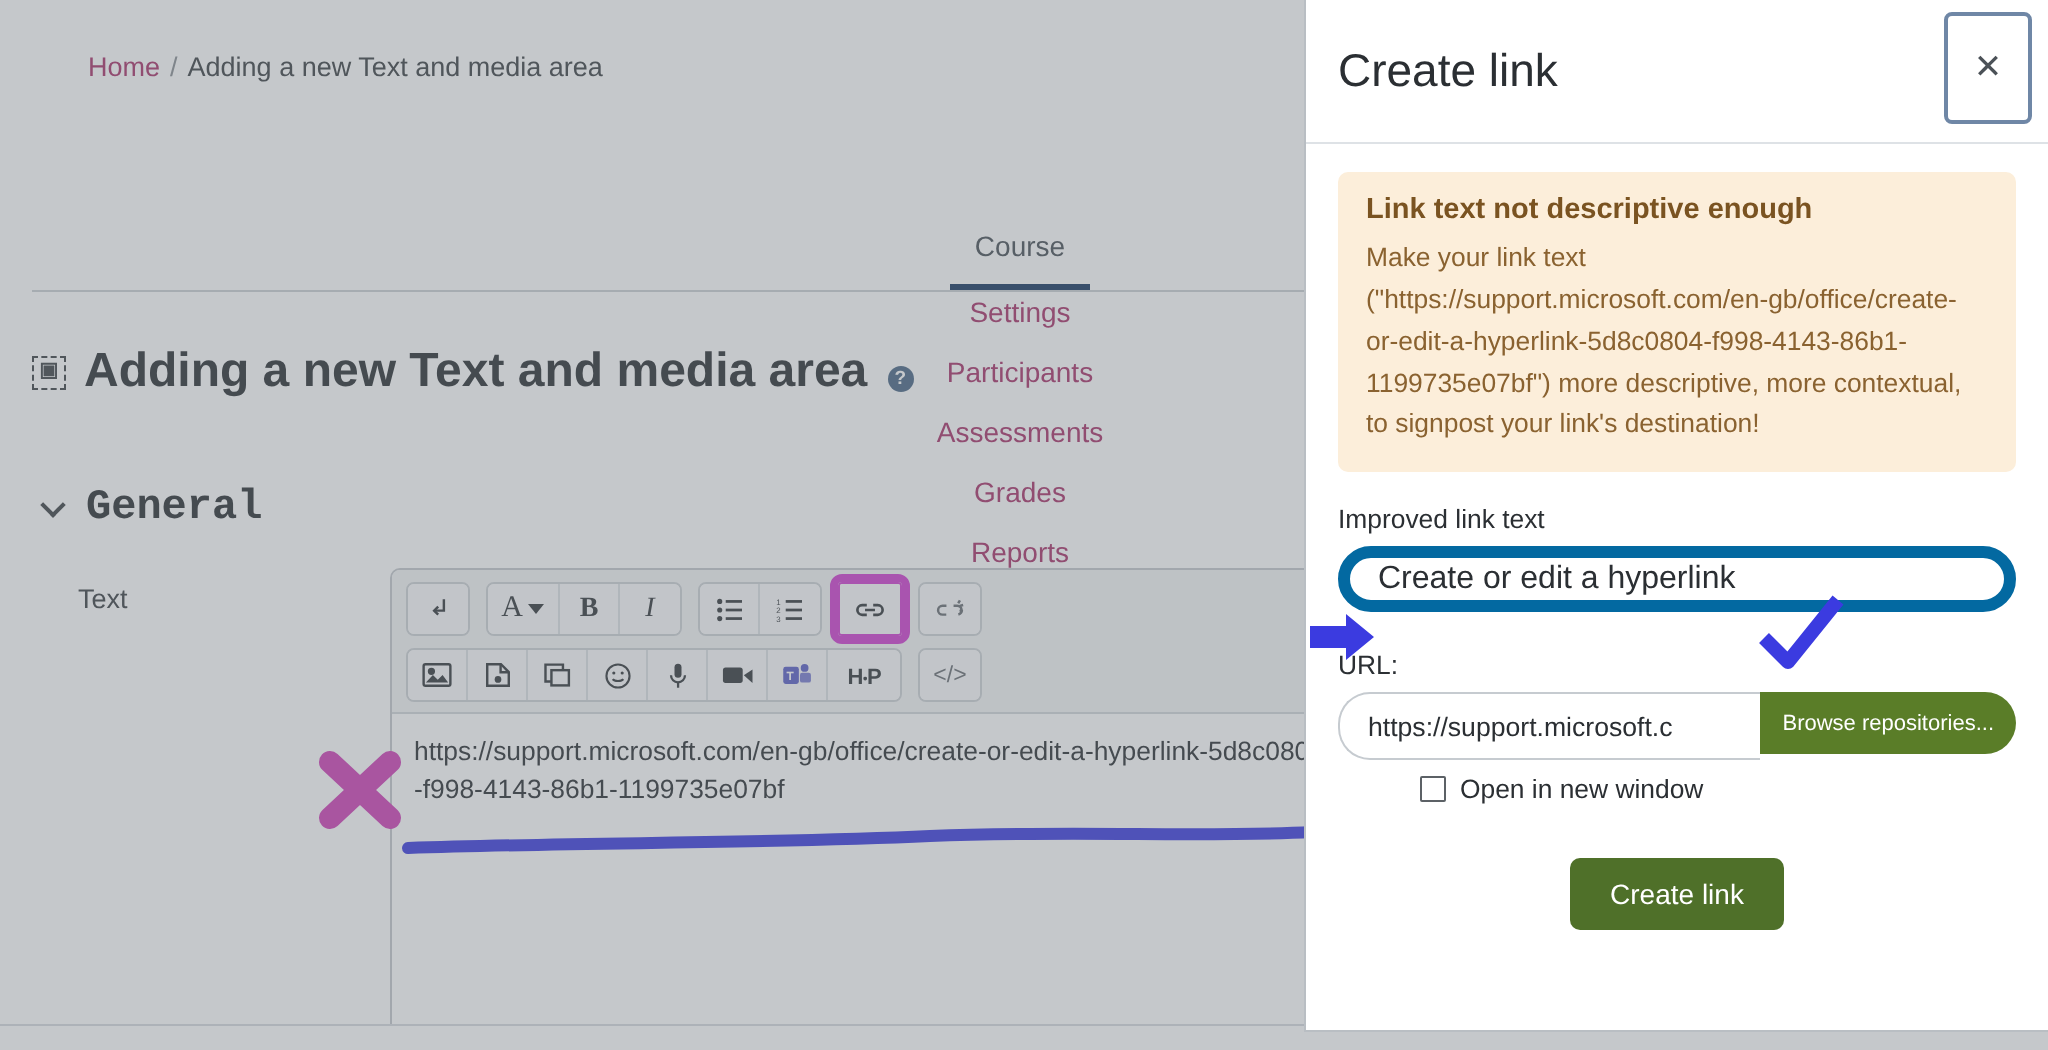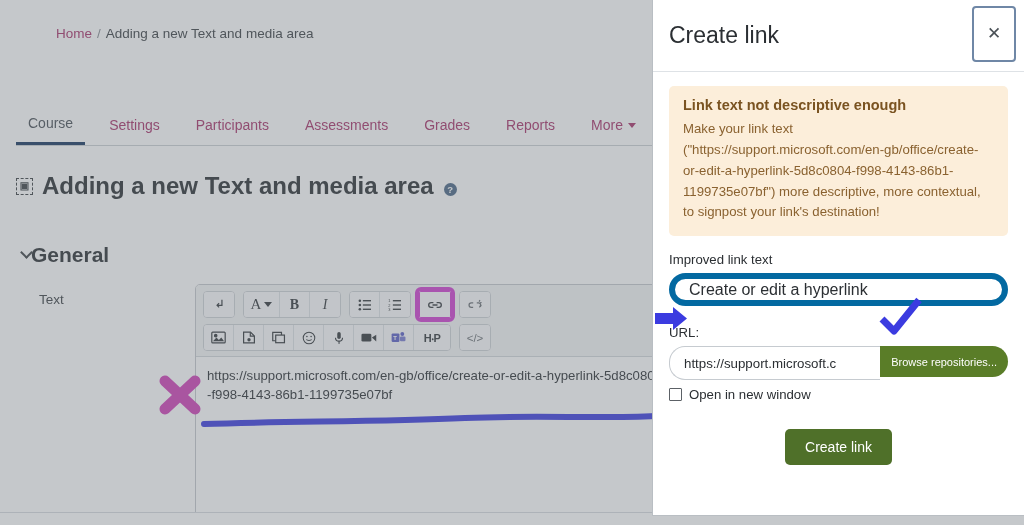--- a/index.html
+++ b/index.html
@@ -23,37 +23,37 @@
     position: absolute; inset: 0;
     background: #ffffff;
     overflow: hidden;
   }
 
   .breadcrumb {
     position: absolute; left: 44px; top: 26px;
     font-size: 13.5px; color: #5b5f63;
     white-space: nowrap;
   }
-  .breadcrumb a { color: #a8326a; text-decoration: none; margin-left: 12px; }
+  .breadcrumb a { color: #a8326a; text-decoration: none; }
   .breadcrumb .sep { color: #8a8f94; margin: 0 5px; }
   .breadcrumb .current { color: #3c4145; }
 
   .page-title {
     position: absolute; left: 16px; top: 52px;
     font-size: 29px; font-weight: bold; color: #2b2f33;
     letter-spacing: -0.3px;
     white-space: nowrap;
   }
 
   .tabbar {
     position: absolute; left: 16px; top: 112px;
     width: 1000px; height: 34px;
     border-bottom: 1px solid #ccd0d4;
   }
-  .tabbar ul { list-style: none; margin: 0; padding: 0; display: flex; align-items: center; }
+  .tabbar ul { list-style: none; margin: 0; padding: 0; display: flex; align-items: center; flex-direction: column; }
   .tabbar li { margin-right: 12px; }
   .tabbar a {
     display: inline-block;
     padding: 3px 12px 11px 12px;
     font-size: 14px;
     color: #a8326a;
     text-decoration: none;
     white-space: nowrap;
   }
   .tabbar a.active {
@@ -91,22 +91,22 @@
   }
 
   .expand-all {
     position: absolute; right: 10px; top: 216px;
     font-size: 12.5px; color: #2b5f9e;
     white-space: nowrap;
   }
 
   .general-head {
     position: absolute; left: 22px; top: 243px;
-    display: flex; align-items: center; 
-    font-size: 21px; font-weight: bold; color: #2b2f33;
+    display: flex; align-items: center; gap: 12px;
+    font-size: 21px; font-weight: bold; color: #2b2f33; font-family: Liberation Mono, monospace;
   }
   .chev {
     display: inline-block;
     width: 9px; height: 9px;
     border-right: 2.4px solid #3c4145;
     border-bottom: 2.4px solid #3c4145;
     transform: rotate(45deg);
     margin-top: -5px;
   }
 
@@ -266,20 +266,21 @@
     border-radius: 0 16px 16px 0;
     padding: 0 11px;
     font-size: 11px;
     cursor: pointer;
     white-space: nowrap;
     font-family: "Liberation Sans", sans-serif;
   }
   .check-row {
     display: flex; align-items: center; gap: 7px;
     margin-top: 7px;
+    margin-left: 41px;
   }
   .chkbox {
     width: 13px; height: 13px;
     border: 1.4px solid #5c6166;
     background: #fff;
     border-radius: 1px;
     cursor: pointer;
     flex: none;
   }
   .check-label { font-size: 13.2px; color: #2b2f33; }

